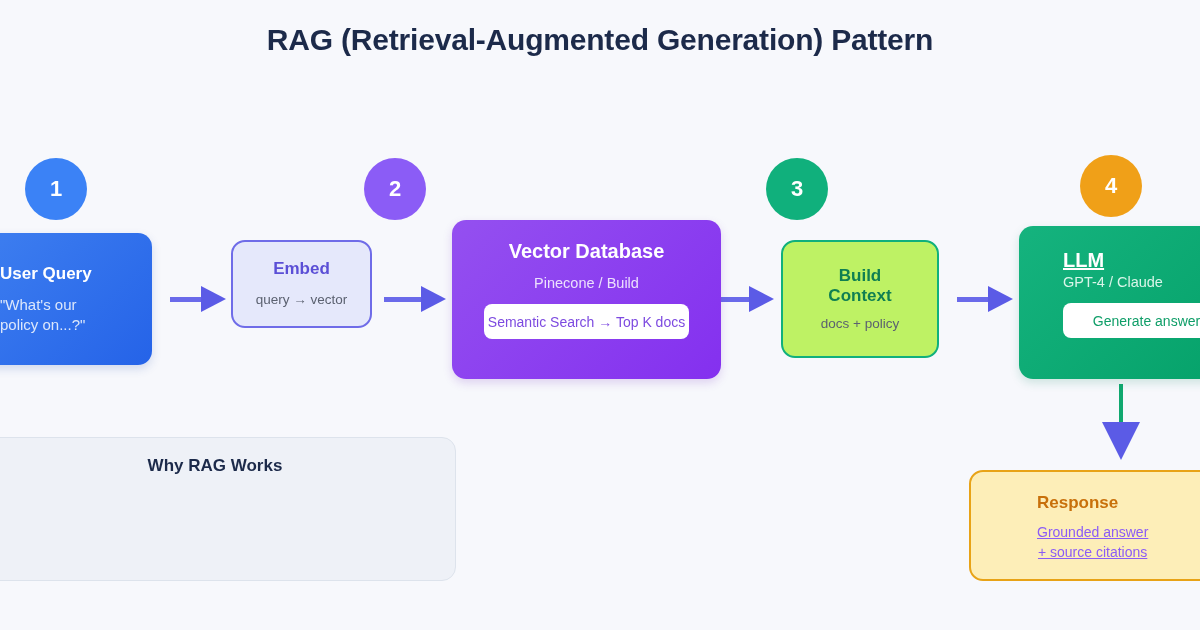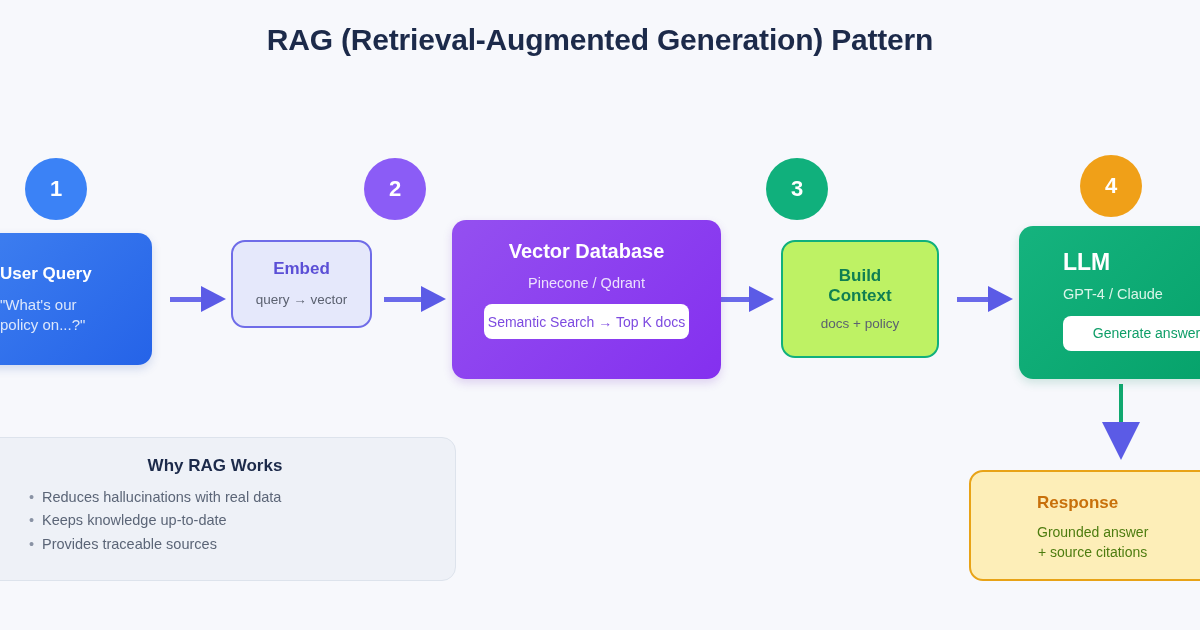--- a/index.html
+++ b/index.html
@@ -178,22 +178,22 @@
     height: 153px;
     background: linear-gradient(135deg, #15b37e 0%, #05a169 100%);
     box-shadow: 0 4px 10px rgba(20,140,100,0.18);
     justify-content: flex-start;
     padding-top: 23px;
     align-items: flex-start;
     padding-left: 44px;
   }
   #node-llm .n-title {
     color: #ffffff;
-    font-size: 23px;
-    margin-bottom: 9px;
+    font-size: 20px;
+    text-decoration: underline;
   }
   #node-llm .n-sub {
     color: #d9f5e9;
     font-size: 14.5px;
     margin-bottom: 12px;
   }
   #node-llm .pill {
     color: #0f9e68;
     width: 167px;
     height: 35px;
@@ -211,23 +211,24 @@
     padding-top: 21px;
     align-items: flex-start;
     padding-left: 66px;
   }
   #node-response .n-title {
     color: #c8700b;
     font-size: 17px;
     margin-bottom: 9px;
   }
   #node-response .n-sub {
-    color: #4d7c0f;
+    color: #8b5cf6;
     font-size: 14px;
     line-height: 1.45;
+    text-decoration: underline;
   }
 
   
   .arrow-h {
     position: absolute;
     height: 26px;
     z-index: 3;
     display: flex;
     align-items: center;
   }
@@ -287,21 +288,21 @@
     border: 1.5px solid #dde3ec;
     border-radius: 14px;
     padding: 18px 26px 0 56px;
     z-index: 2;
   }
   #why-panel .panel-title {
     text-align: center;
     font-size: 17px;
     font-weight: bold;
     color: #1c2a4a;
-    margin-bottom: 10px;
+    margin-bottom: 21px;
     padding-right: 28px;
   }
   #why-panel ul {
     margin: 0;
     padding: 0;
     list-style: none;
   }
   #why-panel li {
     font-size: 14.5px;
     color: #5b6577;
@@ -355,21 +356,21 @@
     <div class="n-sub">query → vector</div>
   </div>
 
   <div class="arrow-h" id="arrow-2">
     <div class="shaft"></div>
     <div class="head"></div>
   </div>
 
   <div class="node" id="node-vector-db">
     <div class="n-title">Vector Database</div>
-    <div class="n-sub">Pinecone / Qdrant</div>
+    <div class="n-sub">Pinecone / Build</div>
     <div class="pill">Semantic Search → Top K docs</div>
   </div>
 
   <div class="arrow-h" id="arrow-3">
     <div class="shaft"></div>
     <div class="head"></div>
   </div>
 
   <div class="node" id="node-build-context">
     <div class="n-title">
@@ -398,20 +399,15 @@
   <div class="node" id="node-response">
     <div class="n-title">Response</div>
     <div class="n-sub">
       <div>Grounded answer</div>
       <div>+ source citations</div>
     </div>
   </div>
 
   <div id="why-panel">
     <div class="panel-title">Why RAG Works</div>
-    <ul>
-      <li>Reduces hallucinations with real data</li>
-      <li>Keeps knowledge up-to-date</li>
-      <li>Provides traceable sources</li>
-    </ul>
   </div>
 
 </div>
 
 </body></html>

